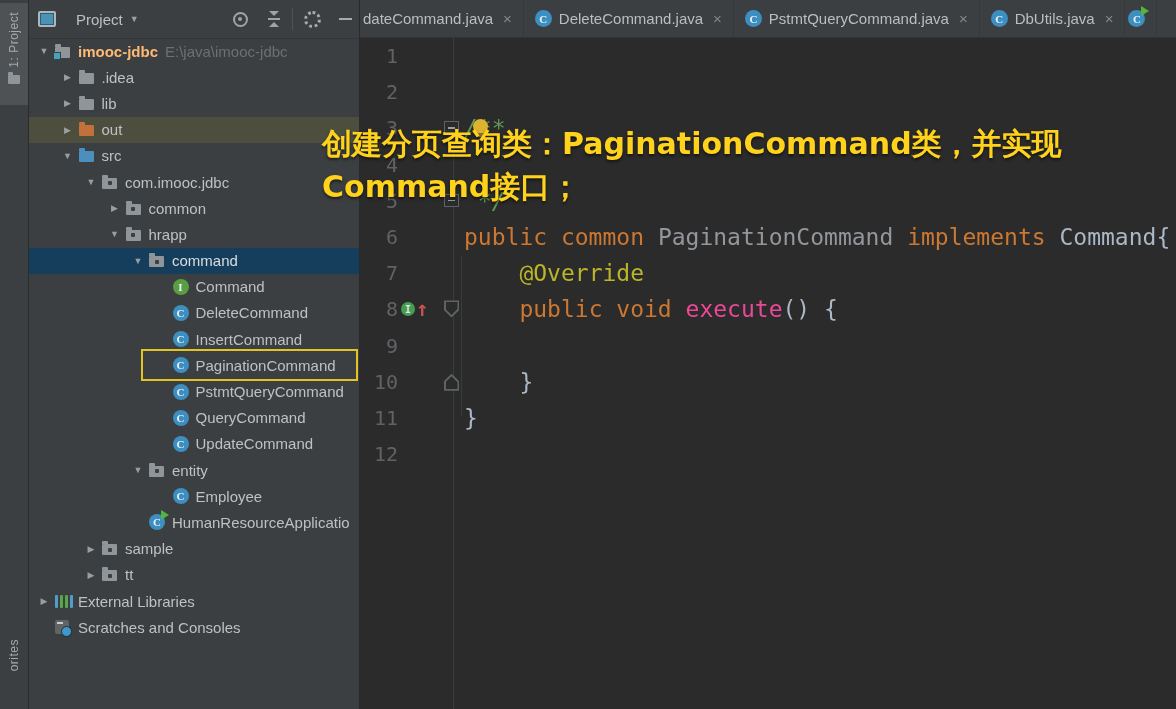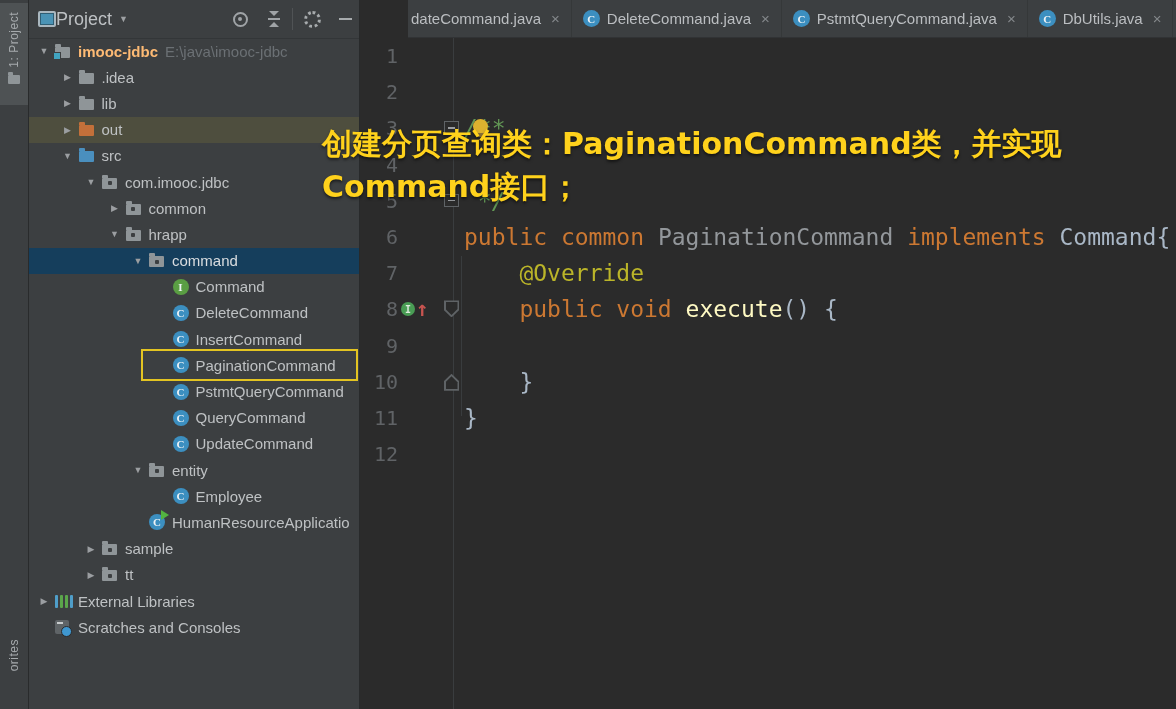--- a/index.html
+++ b/index.html
@@ -20,21 +20,21 @@
   .mini-folder::before{content:"";position:absolute;top:-3px;left:0;width:5px;height:3px;
                background:inherit;border-radius:1px 1px 0 0;}
 
   
   .project-panel{position:absolute;left:28px;top:0;width:332px;height:709px;background:#3c3f41;
                  border-right:1px solid #282a2b;box-sizing:border-box;z-index:2;}
   .panel-header{height:38px;border-bottom:1px solid #333638;position:relative;}
   .hdr-title-group{position:absolute;left:10px;top:0;height:38px;display:flex;align-items:center;}
   .hdr-winicon{width:14px;height:12px;background:#4a93b5;border:2px solid #a9b7bf;border-radius:2px;
                box-shadow:inset 0 0 0 1px #2f5e74;}
-  .hdr-title{color:#bdc0c3;font-size:18px;margin:0 7px 0 0;}
+  .hdr-title{color:#bdc0c3;font-size:15px;margin:0 7px 0 20px;}
   .hdr-chevron{color:#9da0a3;font-size:9px;}
   .hdr-ico{position:absolute;top:0;height:38px;display:flex;align-items:center;justify-content:center;width:20px;}
   .ico-locate{width:15px;height:15px;border:2px solid #9fa3a6;border-radius:50%;position:relative;box-sizing:border-box;}
   .ico-locate::after{content:"";position:absolute;left:3.5px;top:3.5px;width:4px;height:4px;border-radius:50%;background:#9fa3a6;}
   .ico-collapse{display:flex;flex-direction:column;align-items:center;gap:2px;}
   .ico-collapse .t1{width:0;height:0;border-left:5px solid transparent;border-right:5px solid transparent;border-top:5px solid #9fa3a6;}
   .ico-collapse .bar{width:12px;height:2px;background:#9fa3a6;}
   .ico-collapse .t2{width:0;height:0;border-left:5px solid transparent;border-right:5px solid transparent;border-bottom:5px solid #9fa3a6;}
   .hdr-sep{position:absolute;top:8px;width:1px;height:22px;background:#505355;}
   .ico-gear{width:11px;height:11px;border:3px dotted #a7abad;border-radius:50%;box-sizing:content-box;}
@@ -74,41 +74,41 @@
   .extlib-ico i:nth-child(1){height:13px;background:#4f9ec9;}
   .extlib-ico i:nth-child(2){height:13px;background:#5ba64b;}
   .extlib-ico i:nth-child(3){height:13px;background:#5ba64b;}
   .extlib-ico i:nth-child(4){height:13px;background:#4f9ec9;}
   .scratch-ico{width:14px;height:14px;background:#5f6467;border-radius:2px;position:relative;}
   .scratch-ico::before{content:"";position:absolute;left:2px;top:2px;width:6px;height:2px;background:#c8cccd;}
   .scratch-ico::after{content:"";position:absolute;right:-3px;bottom:-3px;width:9px;height:9px;border-radius:50%;
              background:#3f97d0;border:1px solid #2b2b2b;}
 
   
-  .editor{position:absolute;left:360px;top:0;right:0;height:709px;padding-left:48px;}
+  .editor{position:absolute;left:360px;top:0;right:0;height:709px;}
   .tab-bar{height:37px;background:#3c3f41;border-bottom:1px solid #313335;display:flex;
            align-items:stretch;overflow:hidden;}
   .tab{display:flex;align-items:center;gap:7px;padding:0 11px;border-right:1px solid #353839;
        color:#bbbec1;font-size:15px;white-space:nowrap;}
   .tab.clipped{padding-left:3px;}
   .tab .close{color:#84888b;font-size:15px;margin-left:3px;}
   .tab .circle-ico{width:17px;height:17px;font-size:11px;}
 
   .editor-body{position:absolute;top:38px;left:0;right:0;bottom:0;background:#2b2b2b;overflow:hidden;}
   .gutter-border{position:absolute;left:93px;top:0;bottom:0;width:1px;background:#3a3d3f;}
   .indent-guide{position:absolute;left:101px;top:218px;height:160px;width:1px;background:#393c3e;}
   #code{position:absolute;inset:0;font-family:"DejaVu Sans Mono","Liberation Mono",monospace;font-size:23px;}
   .code-line{position:absolute;left:0;right:0;height:36.2px;}
   .ln{position:absolute;left:0;width:38px;text-align:right;color:#606366;font-size:20px;line-height:36.2px;}
   .ctext{position:absolute;left:104px;line-height:36.2px;white-space:pre;}
   .tok-kw{color:#cc7832;}
   .tok-plain{color:#a9b7c6;}
   .tok-comment{color:#629755;font-style:italic;}
   .tok-anno{color:#bbb529;}
-  .tok-method{color:#fef9c3;}
+  .tok-method{color:#ec4899;}
   .tok-classname{color:#93979b;}
   .fold{position:absolute;left:84px;width:15px;}
   .fold-minus{top:11px;height:13px;border:1px solid #5f6366;box-sizing:border-box;background:#2b2b2b;}
   .fold-minus i{position:absolute;left:3px;top:5px;width:7px;height:1.5px;background:#9a9da0;display:block;}
   .fold-poly{height:17px;background:#5f6366;}
   .fold-down{top:9px;clip-path:polygon(0 0,100% 0,100% 58%,50% 100%,0 58%);}
   .fold-down i{position:absolute;left:1.5px;top:1.5px;right:1.5px;bottom:2.5px;background:#2b2b2b;display:block;
                clip-path:polygon(0 0,100% 0,100% 55%,50% 100%,0 55%);}
   .fold-up{top:10px;clip-path:polygon(0 42%,50% 0,100% 42%,100% 100%,0 100%);}
   .fold-up i{position:absolute;left:1.5px;top:2.5px;right:1.5px;bottom:1.5px;background:#2b2b2b;display:block;

